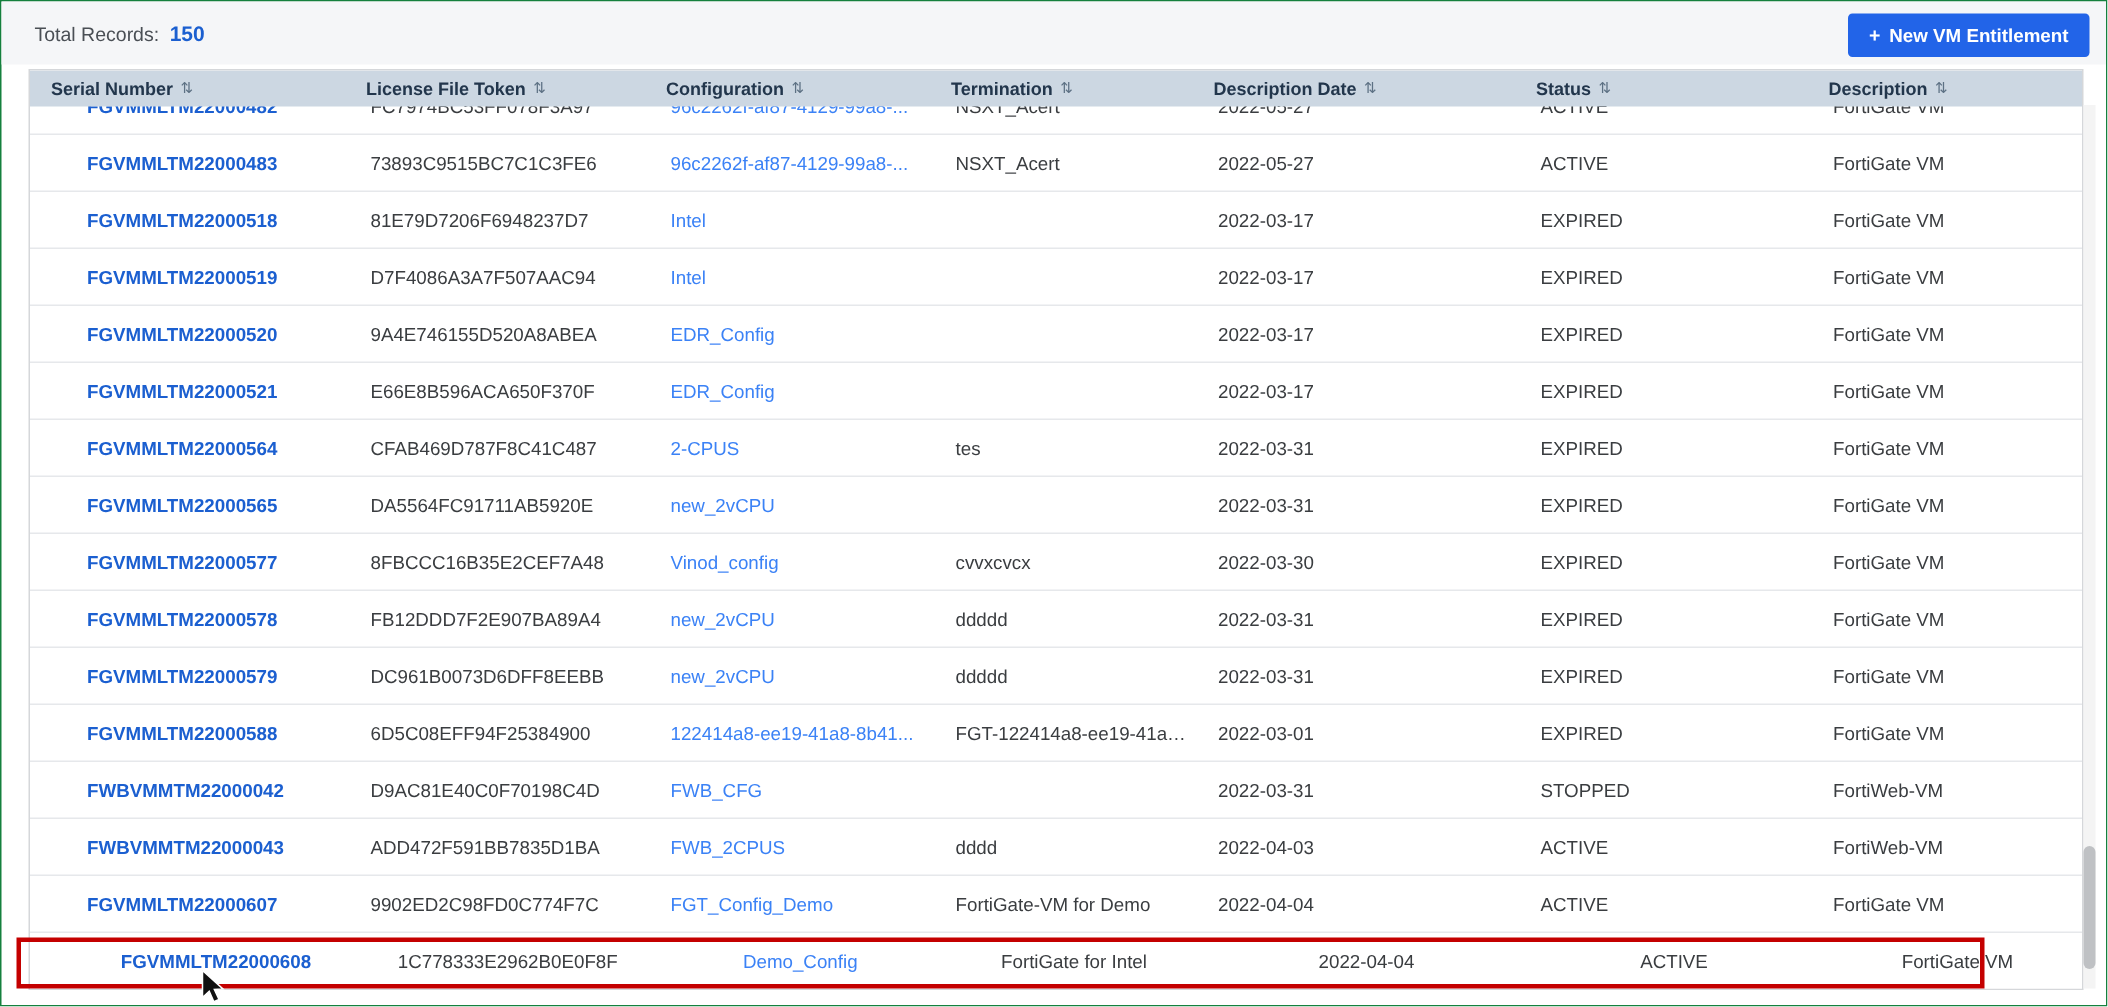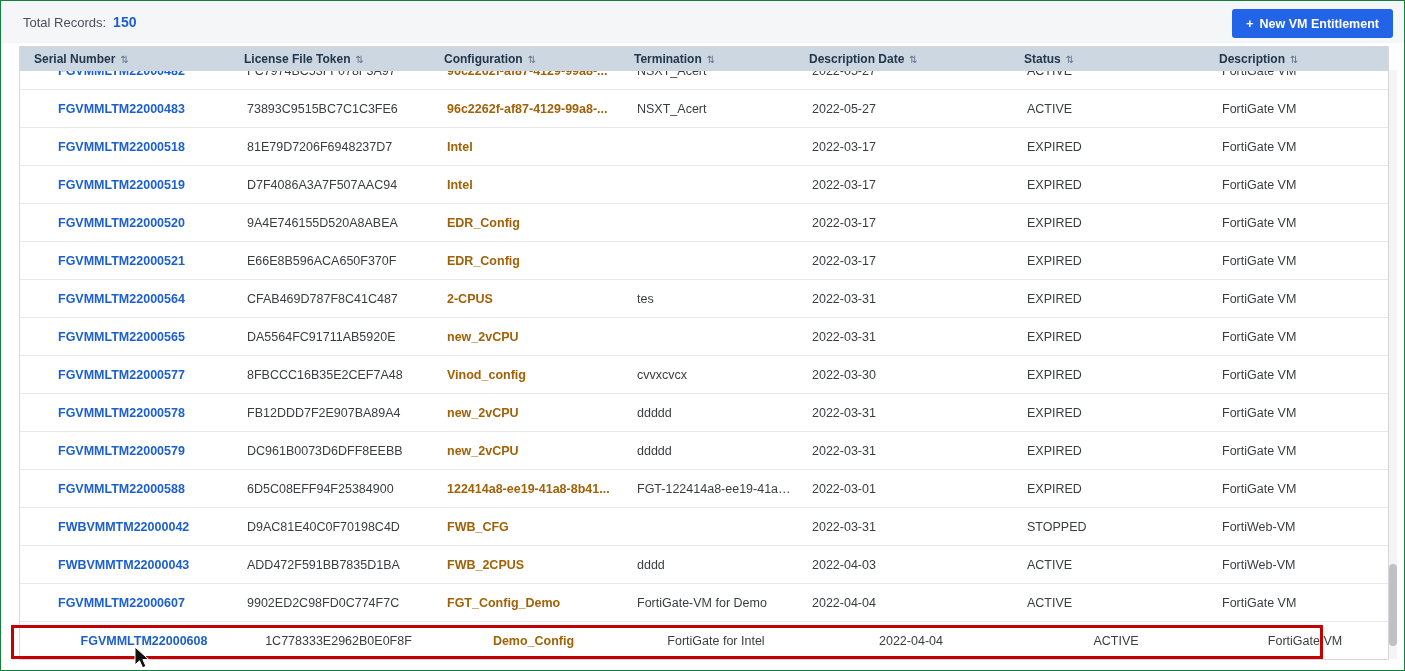--- a/index.html
+++ b/index.html
@@ -70,21 +70,21 @@
     background: #ffffff;
   }
   .row:last-child { border-bottom: none; text-align: center; }
   .cell {
     padding-left: 17px;
     font-size: 12.5px; color: #3a3d40;
     white-space: nowrap; overflow: hidden; text-overflow: ellipsis;
   }
   .cell a { text-decoration: none; }
   .serial-link { color: #1b5fd0; font-weight: 700; cursor: pointer; margin-left: 21px; }
-  .config-link { color: #a16207; font-weight: 700; cursor: pointer; }
+  .config-link { color: #3b82f6; font-weight: 400; cursor: pointer; }
 
   
   .highlight-box {
     position: absolute; left: 10px; top: 624px;
     width: 1312px; height: 34px;
     border: 3px solid #c40000;
     pointer-events: none; z-index: 5;
   }
 
   

